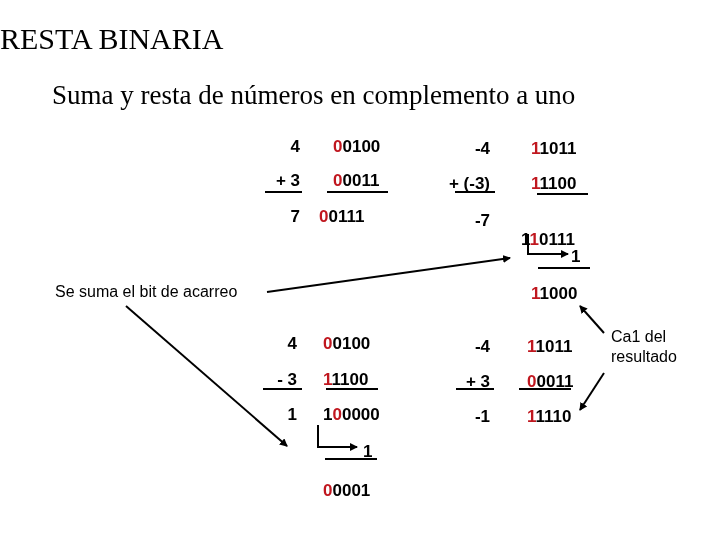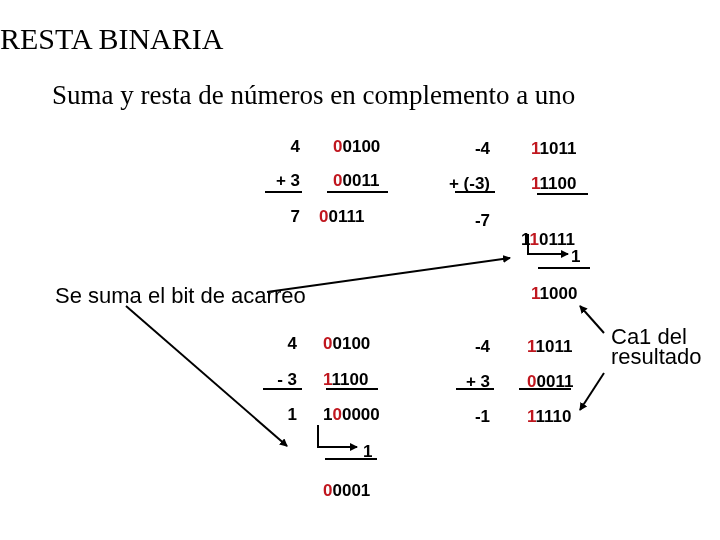--- a/index.html
+++ b/index.html
@@ -3,21 +3,21 @@
 <meta charset="utf-8">
 <style>
   html, body { margin:0; padding:0; background:#ffffff; }
   body { width:720px; height:540px; position:relative; overflow:hidden; }
   .serif { font-family: "Liberation Serif", "DejaVu Serif", serif; color:#000; }
   .sans { font-family: "Liberation Sans", "DejaVu Sans", sans-serif; color:#000; }
   .abs { position:absolute; white-space:nowrap; }
   .title { top:22px; left:0; width:720px; text-align:left; font-size:30px; }
   .subtitle { top:80px; left:52px; font-size:27px; }
   .num { font-size:17px; font-weight:bold; }
-  .note { font-size:22px; }
+  .note { font-size:16px; }
   .r { text-align:right; }
   .red { color:#c0171f; }
   svg.overlay { position:absolute; left:0; top:0; }
 </style>
 </head>
 <body>
 
 <div class="abs serif title">RESTA BINARIA</div>
 <div class="abs serif subtitle">Suma y resta de números en complemento a uno</div>
 

